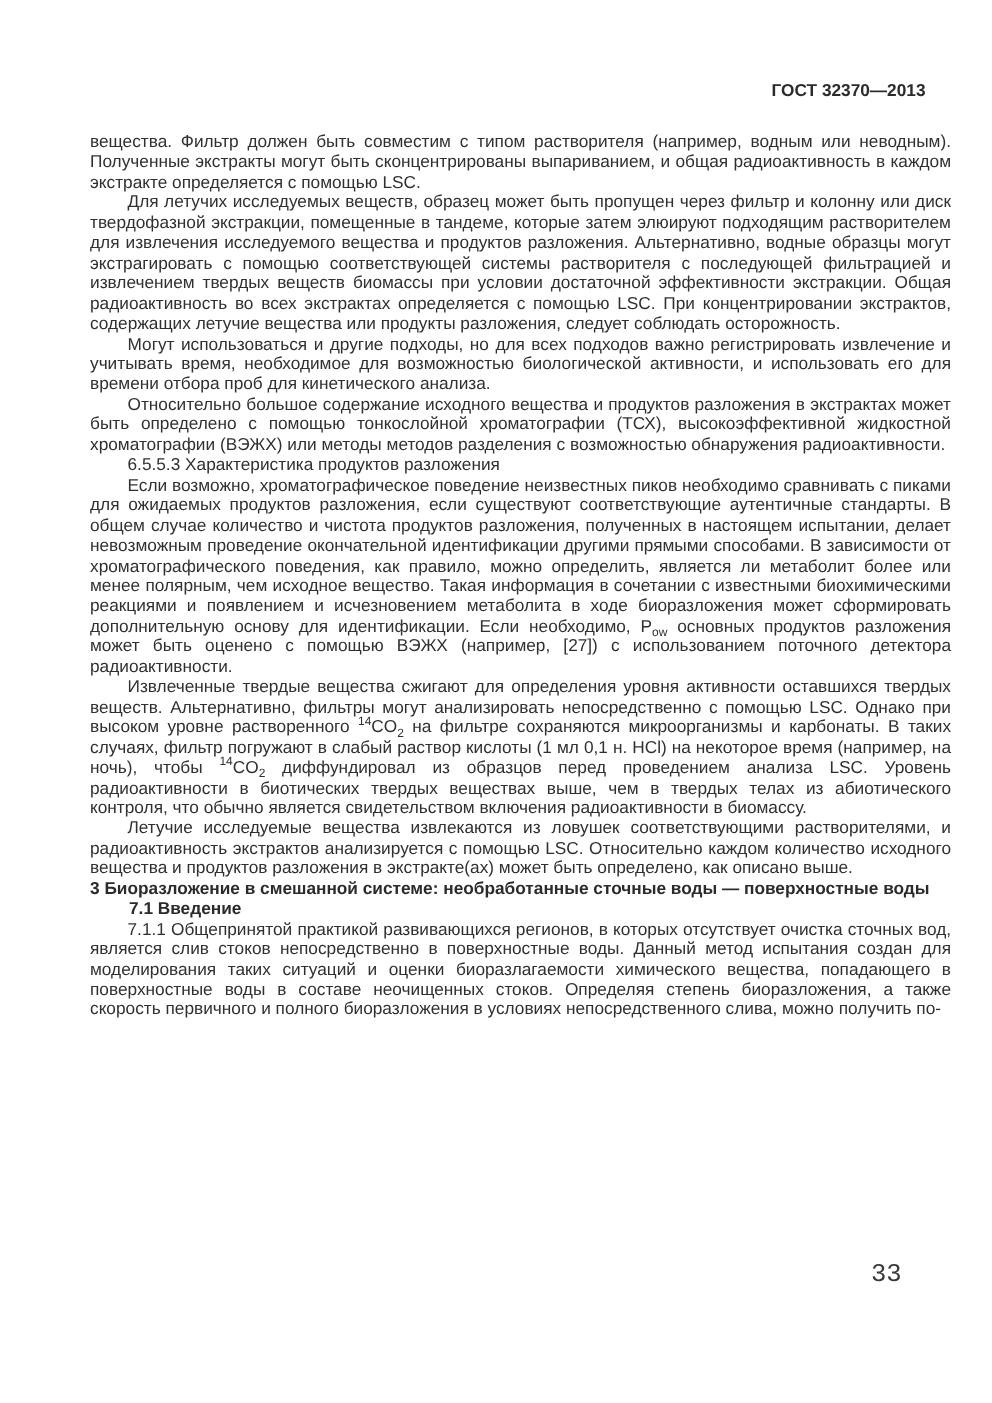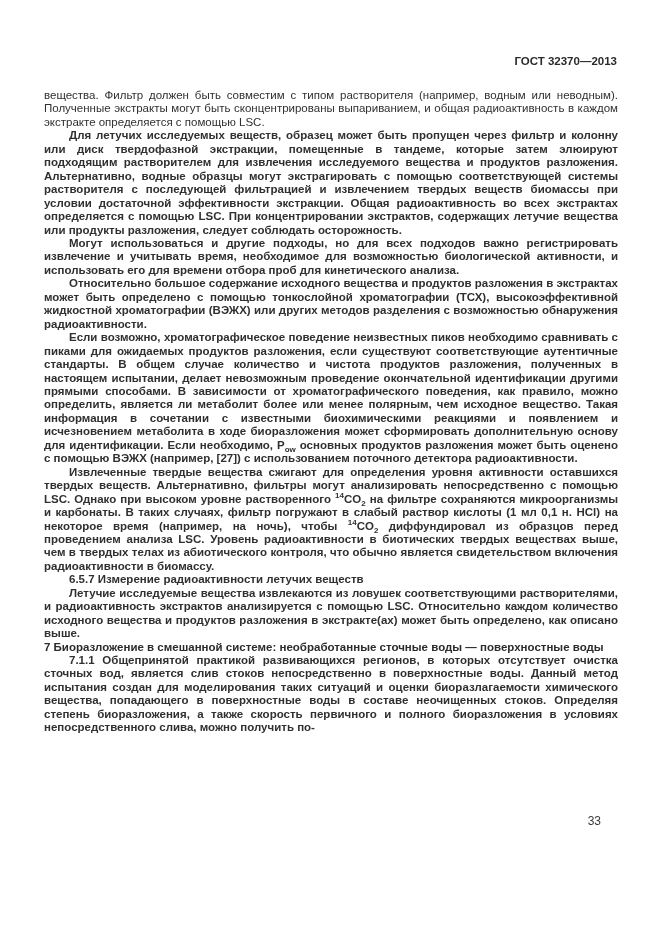--- a/index.html
+++ b/index.html
@@ -19,33 +19,33 @@
   .page-header {
     position: absolute;
     top: 55px;
     right: 44px;
     font-size: 11.5px;
     font-weight: bold;
     color: #2b2b2b;
   }
   .page-body {
     position: absolute;
-    left: 44px;
+    left: 60px;
     top: 89px;
     width: 574px;
   }
   .page-body p, .page-body h2 {
     margin: 0;
     font-size: 11.5px;
     line-height: 13.45px;
     text-align: justify;
     hyphens: auto;
     -webkit-hyphens: auto;
   }
-  .para { text-indent: 25px; font-weight: bold; }
+  .para { text-indent: 25px; }
   .para-cont { text-indent: 0; }
   .h-plain { text-indent: 25px; text-align: left; }
   .h-bold { text-indent: 25px; text-align: left; font-weight: bold; }
   .h-section {
     font-weight: bold;
     font-size: 15.5px;
     line-height: 21px;
     text-align: left;
     margin: 13px 0 8px 26px;
     hyphens: none;
@@ -58,43 +58,45 @@
     text-align: left;
     margin: 9px 0 7px 0;
     color: #2b2b2b;
   }
   sup, sub {
     font-size: 8px;
     line-height: 0;
   }
   .page-footer {
     position: absolute;
-    top: 814px;
+    top: 841px;
     right: 60px;
-    font-size: 12px;
+    font-size: 17px;
     color: #3a3a3a;
+    font-family: Liberation Mono, monospace;
   }
 </style>
 </head>
 <body>
 
 <div class="page">
   <div class="page-header">
     <span>ГОСТ 32370—2013</span>
   </div>
 
   <div class="page-body" id="content-root">
       <p class="para-cont">вещества. Фильтр должен быть совместим с типом растворителя (например, водным или неводным). Полученные экстракты могут быть сконцентрированы выпариванием, и общая радиоактивность в каждом экстракте определяется с помощью LSC.</p>
       <p class="para">Для летучих исследуемых веществ, образец может быть пропущен через фильтр и колонну или диск твердофазной экстракции, помещенные в тандеме, которые затем элюируют подходящим растворителем для извлечения исследуемого вещества и продуктов разложения. Альтернативно, водные образцы могут экстрагировать с помощью соответствующей системы растворителя с последующей фильтрацией и извлечением твердых веществ биомассы при условии достаточной эффективности экстракции. Общая радиоактивность во всех экстрактах определяется с помощью LSC. При концентрировании экстрактов, содержащих летучие вещества или продукты разложения, следует соблюдать осторожность.</p>
       <p class="para">Могут использоваться и другие подходы, но для всех подходов важно регистрировать извлечение и учитывать время, необходимое для возможностью биологической активности, и использовать его для времени отбора проб для кинетического анализа.</p>
-      <p class="para">Относительно большое содержание исходного вещества и продуктов разложения в экстрактах может быть определено с помощью тонкослойной хроматографии (ТСХ), высокоэффективной жидкостной хроматографии (ВЭЖХ) или других методов разделения с возможностью обнаружения радиоактивности.</p>
+      <p class="para">Относительно большое содержание исходного вещества и продуктов разложения в экстрактах может быть определено с помощью тонкослойной хроматографии (ТСХ), высокоэффективной жидкостной хроматографии (ВЭЖХ) или методы методов разделения с возможностью обнаружения радиоактивности.</p>
+      <p class="h-plain">6.5.5.3 Характеристика продуктов разложения</p>
       <p class="para">Если возможно, хроматографическое поведение неизвестных пиков необходимо сравнивать с пиками для ожидаемых продуктов разложения, если существуют соответствующие аутентичные стандарты. В общем случае количество и чистота продуктов разложения, полученных в настоящем испытании, делает невозможным проведение окончательной идентификации другими прямыми способами. В зависимости от хроматографического поведения, как правило, можно определить, является ли метаболит более или менее полярным, чем исходное вещество. Такая информация в сочетании с известными биохимическими реакциями и появлением и исчезновением метаболита в ходе биоразложения может сформировать дополнительную основу для идентификации. Если необходимо, P<sub>ow</sub> основных продуктов разложения может быть оценено с помощью ВЭЖХ (например, [27]) с использованием поточного детектора радиоактивности.</p>
       <p class="para">Извлеченные твердые вещества сжигают для определения уровня активности оставшихся твердых веществ. Альтернативно, фильтры могут анализировать непосредственно с помощью LSC. Однако при высоком уровне растворенного <sup>14</sup>CO<sub>2</sub> на фильтре сохраняются микроорганизмы и карбонаты. В таких случаях, фильтр погружают в слабый раствор кислоты (1 мл 0,1 н. HCl) на некоторое время (например, на ночь), чтобы <sup>14</sup>CO<sub>2</sub> диффундировал из образцов перед проведением анализа LSC. Уровень радиоактивности в биотических твердых веществах выше, чем в твердых телах из абиотического контроля, что обычно является свидетельством включения радиоактивности в биомассу.</p>
-      <p class="h-bold">6.5.7 Измерение радиоактивности летучих веществ</p>
       <p class="para">Летучие исследуемые вещества извлекаются из ловушек соответствующими растворителями, и радиоактивность экстрактов анализируется с помощью LSC. Относительно каждом количество исходного вещества и продуктов разложения в экстракте(ах) может быть определено, как описано выше.</p>
-      <h2 class="h-section">7 Биоразложение в смешанной системе: необработанные сточные воды — поверхностные воды</h2>
+      <h2 class="h-section">3 Биоразложение в смешанной системе: необработанные сточные воды — поверхностные воды</h2>
+      <p class="h-sub">7.1 Введение</p>
       <p class="para">7.1.1 Общепринятой практикой развивающихся регионов, в которых отсутствует очистка сточных вод, является слив стоков непосредственно в поверхностные воды. Данный метод испытания создан для моделирования таких ситуаций и оценки биоразлагаемости химического вещества, попадающего в поверхностные воды в составе неочищенных стоков. Определяя степень биоразложения, а также скорость первичного и полного биоразложения в условиях непосредственного слива, можно получить по-</p>
     </div>
 
   <div class="page-footer">
     <span>33</span>
   </div>
 </div>
 
 </body></html>

